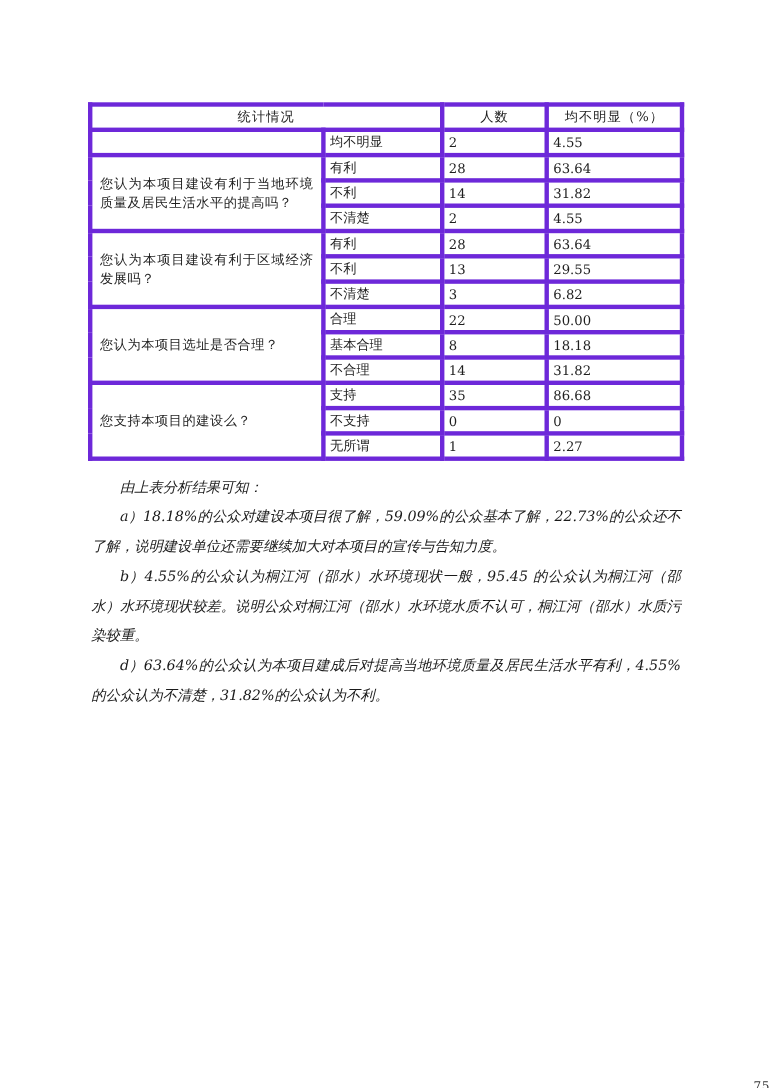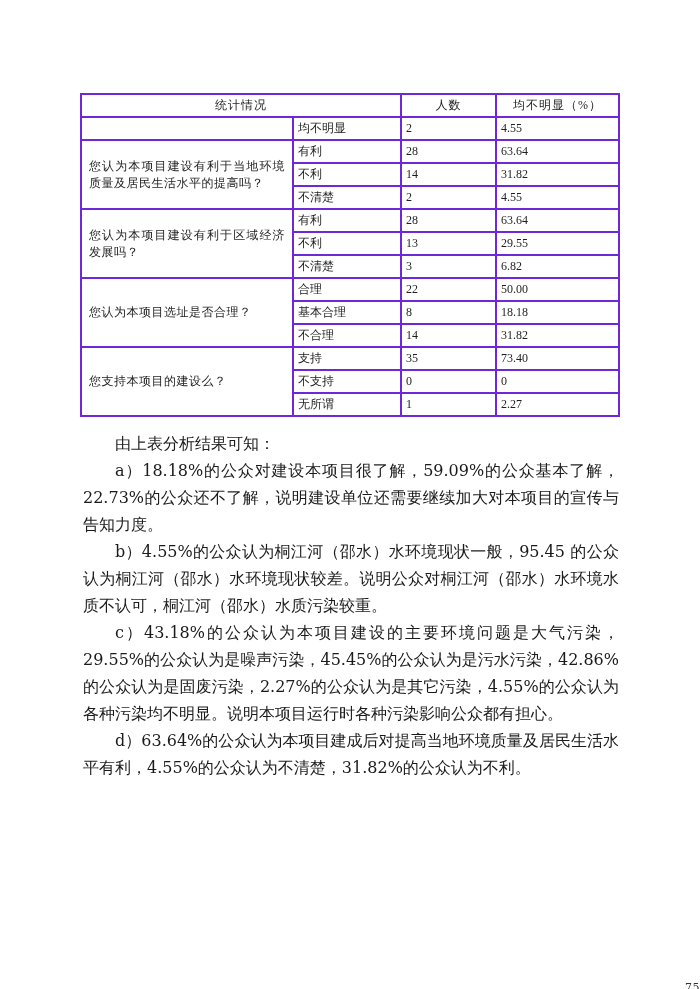--- a/index.html
+++ b/index.html
@@ -18,45 +18,45 @@
   table.stats {
     position: absolute;
     left: 80px; top: 93px;
     width: 538px;
     border-collapse: collapse;
     table-layout: fixed;
     font-size: 12px;
     color: #1e1e1e;
   }
   table.stats th, table.stats td {
-    border: 2px solid #6d28d9;
+    border: 4px solid #6d28d9;
     padding: 1px 4px;
     vertical-align: middle;
     font-weight: normal;
-    font-family: Liberation Serif, serif;
   }
   table.stats thead th { height: 23px; text-align: center; letter-spacing: 1px; }
   table.stats tbody td { height: 23px; text-align: left; }
   table.stats td.q {
     text-align: justify;
     text-align-last: left;
     padding: 2px 7px;
     line-height: 17px;
     letter-spacing: 0.5px;
   }
 
   
   .analysis {
     position: absolute;
     left: 83px; top: 430px;
     width: 536px;
-    font-size: 16px;
+    font-size: 13px;
     line-height: 27px;
     text-align: justify;
     color: #1a1a1a;
+    font-style: italic;
   }
   .analysis p { margin: 0; text-indent: 2em; }
 
   
   .page-number {
     position: absolute;
     left: 0; top: 981px;
     width: 700px;
     text-align: right;
     font-size: 11px;
@@ -139,38 +139,37 @@
       <tr>
         <td>不合理</td>
         <td>14</td>
         <td>31.82</td>
       </tr>
 
       <tr>
         <td class="q" rowspan="3">您支持本项目的建设么？</td>
         <td>支持</td>
         <td>35</td>
-        <td>73.40</td>
+        <td>86.68</td>
       </tr>
       <tr>
         <td>不支持</td>
         <td>0</td>
         <td>0</td>
       </tr>
       <tr>
         <td>无所谓</td>
         <td>1</td>
         <td>2.27</td>
       </tr>
     </tbody>
   </table>
 
   <div class="analysis">
     <p>由上表分析结果可知：</p>
     <p>a）18.18%的公众对建设本项目很了解，59.09%的公众基本了解，22.73%的公众还不了解，说明建设单位还需要继续加大对本项目的宣传与告知力度。</p>
     <p>b）4.55%的公众认为桐江河（邵水）水环境现状一般，95.45 的公众认为桐江河（邵水）水环境现状较差。说明公众对桐江河（邵水）水环境水质不认可，桐江河（邵水）水质污染较重。</p>
-    <p>c）43.18%的公众认为本项目建设的主要环境问题是大气污染，29.55%的公众认为是噪声污染，45.45%的公众认为是污水污染，42.86%的公众认为是固废污染，2.27%的公众认为是其它污染，4.55%的公众认为各种污染均不明显。说明本项目运行时各种污染影响公众都有担心。</p>
     <p>d）63.64%的公众认为本项目建成后对提高当地环境质量及居民生活水平有利，4.55%的公众认为不清楚，31.82%的公众认为不利。</p>
   </div>
 
   <div class="page-number">75</div>
 
 </div>
 
 </body></html>

